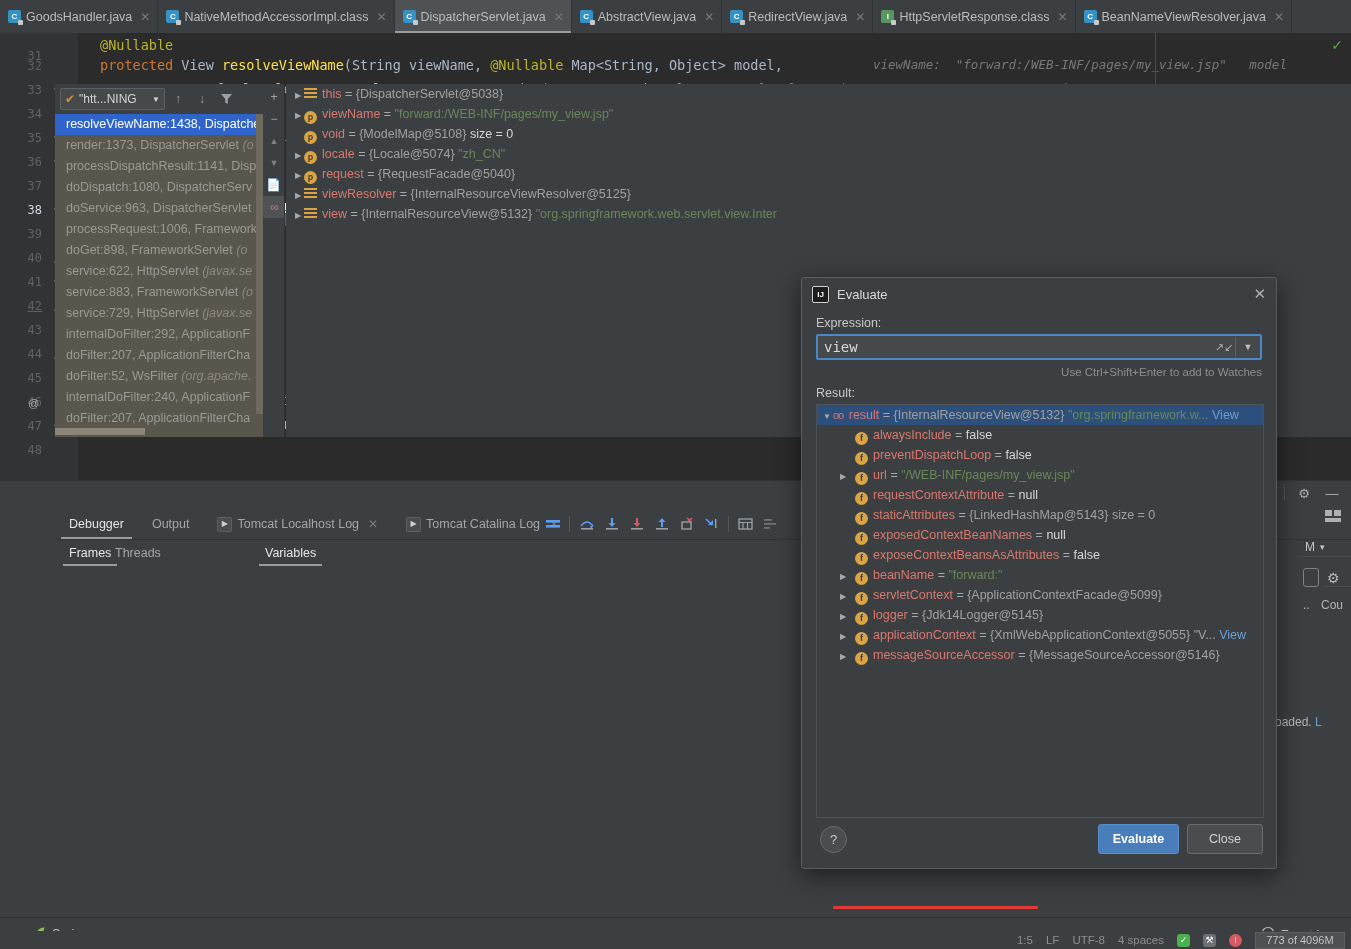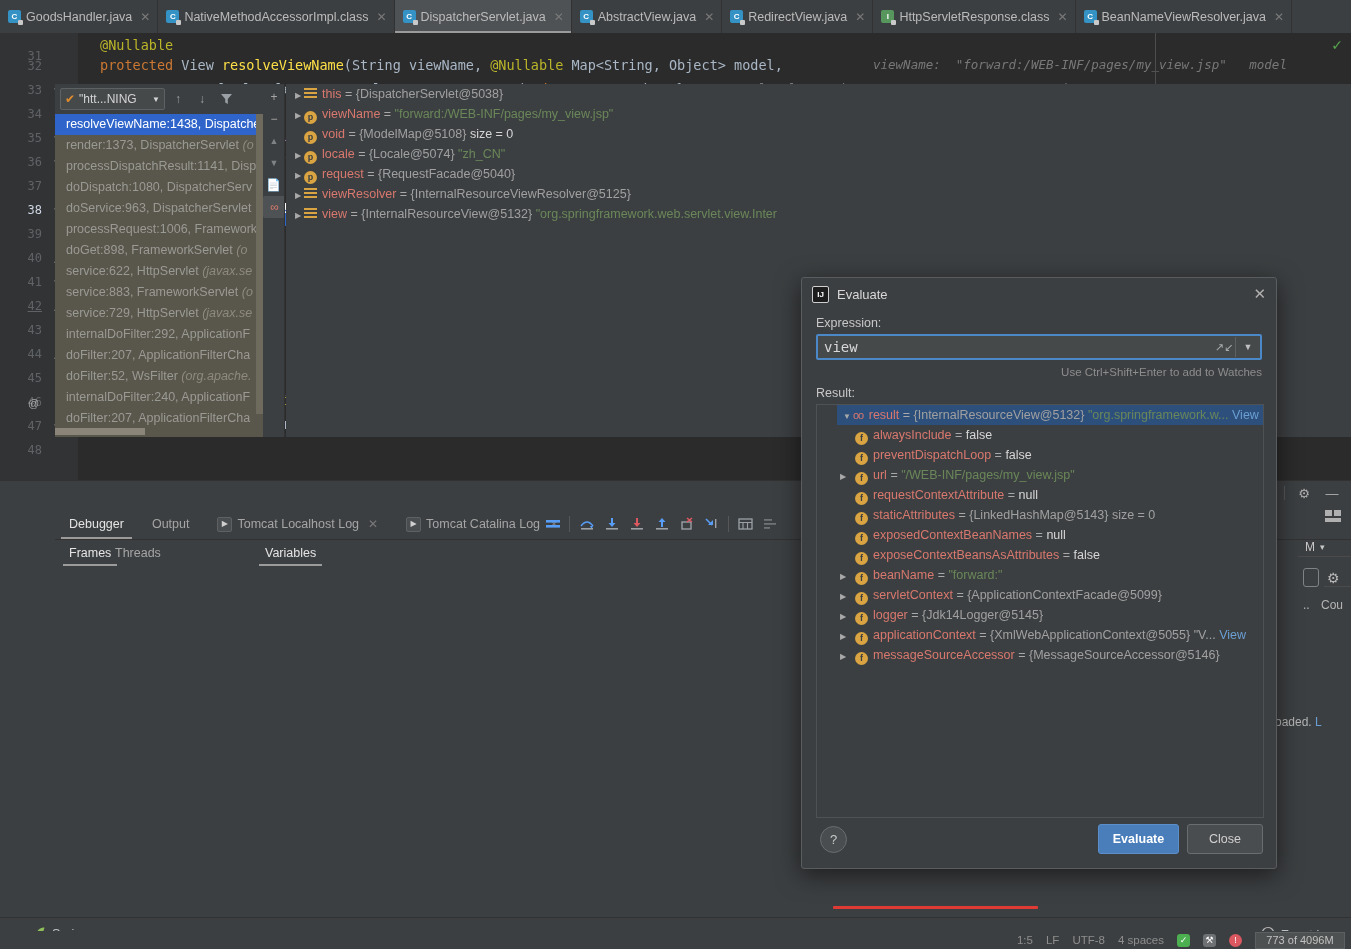--- a/index.html
+++ b/index.html
@@ -205,21 +205,21 @@
   #exprexpand{width:22px;color:#a9a9a9;font-size:11px;text-align:center;}
   #exprdivider{width:1px;height:20px;background:#5e6163;}
   #exprdrop{width:24px;color:#c0c0c0;font-size:9px;text-align:center;}
   #evalhintline{position:absolute;right:14px;top:88px;font-size:11.5px;color:#8d8d8d;}
   #resultlabel{position:absolute;left:14px;top:108px;font-size:12.5px;color:#c8c8c8;}
   #resultbox{
     position:absolute;left:14px;top:126px;width:446px;height:412px;
     background:#3c3f41;border:1px solid #4f5254;overflow:hidden;
   }
   .rrow{height:20px;line-height:20px;white-space:nowrap;font-size:12.5px;padding-left:4px;cursor:default;}
-  .rrow.sel{background:#2d4f7c;margin-left:20px;}
+  .rrow.sel{background:#2d4f7c;}
   .glasses{color:#d9786e;font-size:11px;letter-spacing:-1px;margin-right:2px;}
   .viewlink{color:#6a9fd4;}
   #redunderline{position:absolute;left:31px;top:628px;width:205px;height:3px;background:#e03a34;border-radius:1px;}
   #evalfooter{position:absolute;left:0;bottom:0;width:474px;height:52px;}
   #helpbtn{
     position:absolute;left:18px;top:10px;width:25px;height:25px;border-radius:50%;
     background:#4a4d4f;border:1px solid #6a6d6f;color:#c8c8c8;font-size:13px;
     display:flex;align-items:center;justify-content:center;
   }
   #evalbtn{

